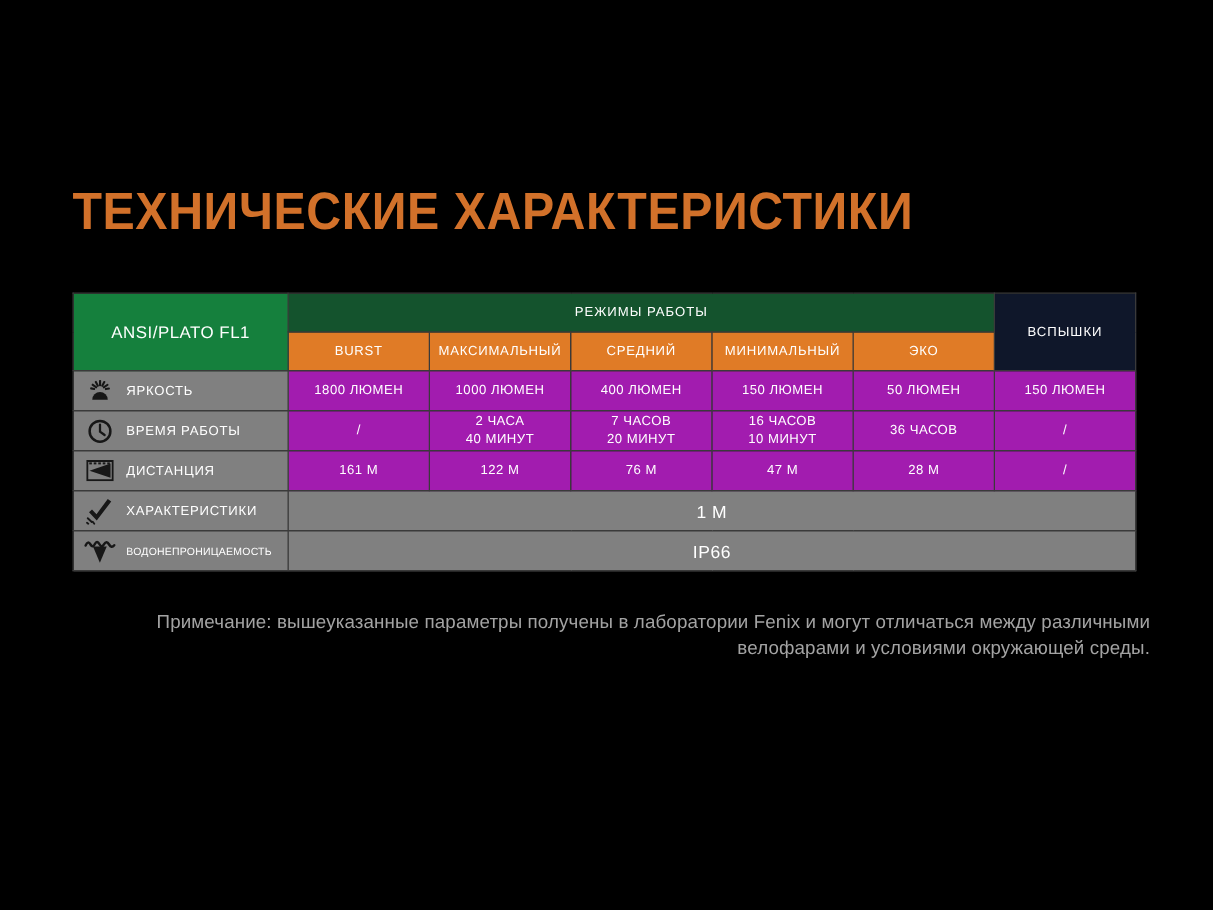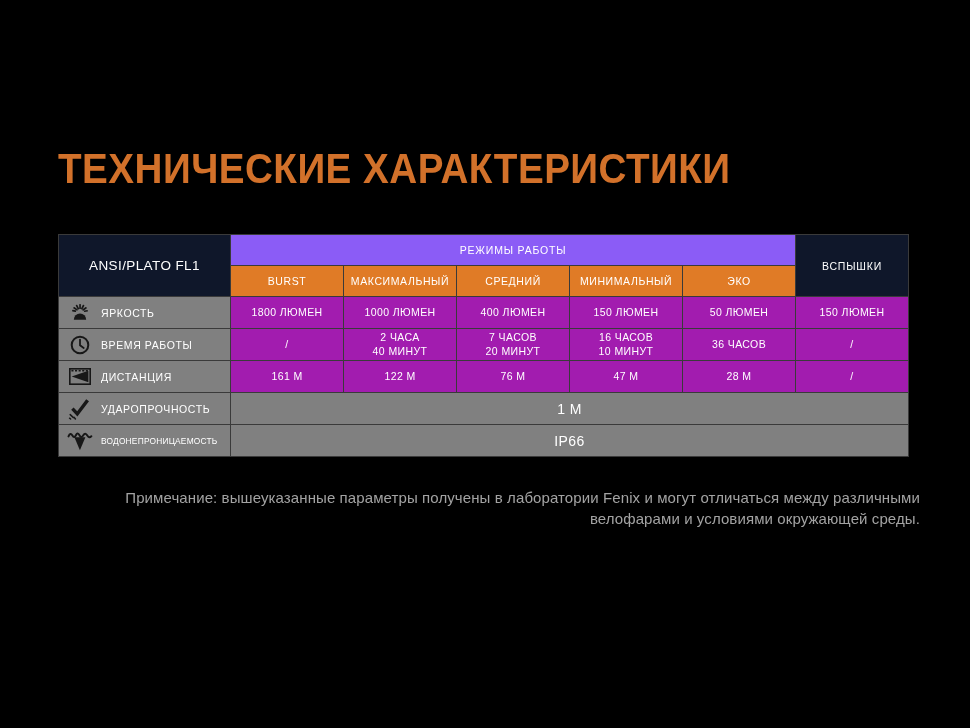--- a/index.html
+++ b/index.html
@@ -56,29 +56,29 @@
   
   .hcell {
     background: #e07b26;
     font-size: 10.5px;
     letter-spacing: 0.6px;
     border-color: #c96a1d;
     padding: 4px 2px;
   }
 
   .hcell-ansi {
-    background: #0f172a;
+    background: #15803d;
     font-size: 13.5px;
     letter-spacing: 0.4px;
     border-color: #c96a1d;
     margin-left: 36px;
   }
 
   .hcell-group {
-    background: #8b5cf6;
+    background: #14532d;
     font-size: 10.5px;
     letter-spacing: 0.8px;
     border-color: #c96a1d;
     height: 31px;
   }
 
   .hcell-flash {
     background: #0f172a;
     font-size: 10.5px;
     letter-spacing: 0.8px;
@@ -264,21 +264,21 @@
             <span class="icon">
               <svg width="24" height="22" viewBox="0 0 24 22">
                 <path d="M3.2 11.8 L9.4 18.4 L21 3.2 L18.2 1.2 L9.2 13.3 L5.6 9.6 Z" fill="#171717"></path>
                 <g stroke="#171717" stroke-width="1.5" stroke-linecap="round">
                   <path d="M2.2 16.6 L5.4 19.6"></path>
                   <path d="M6.2 19.4 L7.4 21"></path>
                   <path d="M1.6 20.2 L2.6 21"></path>
                 </g>
               </svg>
             </span>
-            <span class="label-text">УДАРОПРОЧНОСТЬ</span>
+            <span class="label-text">ХАРАКТЕРИСТИКИ</span>
           </div>
         </td>
         <td class="bcell-wide" colspan="6">1 М</td>
       </tr>
 
       <tr>
         <td class="labelcell">
           <div class="label-inner">
             <span class="icon">
               <svg width="26" height="20" viewBox="0 0 26 20">

